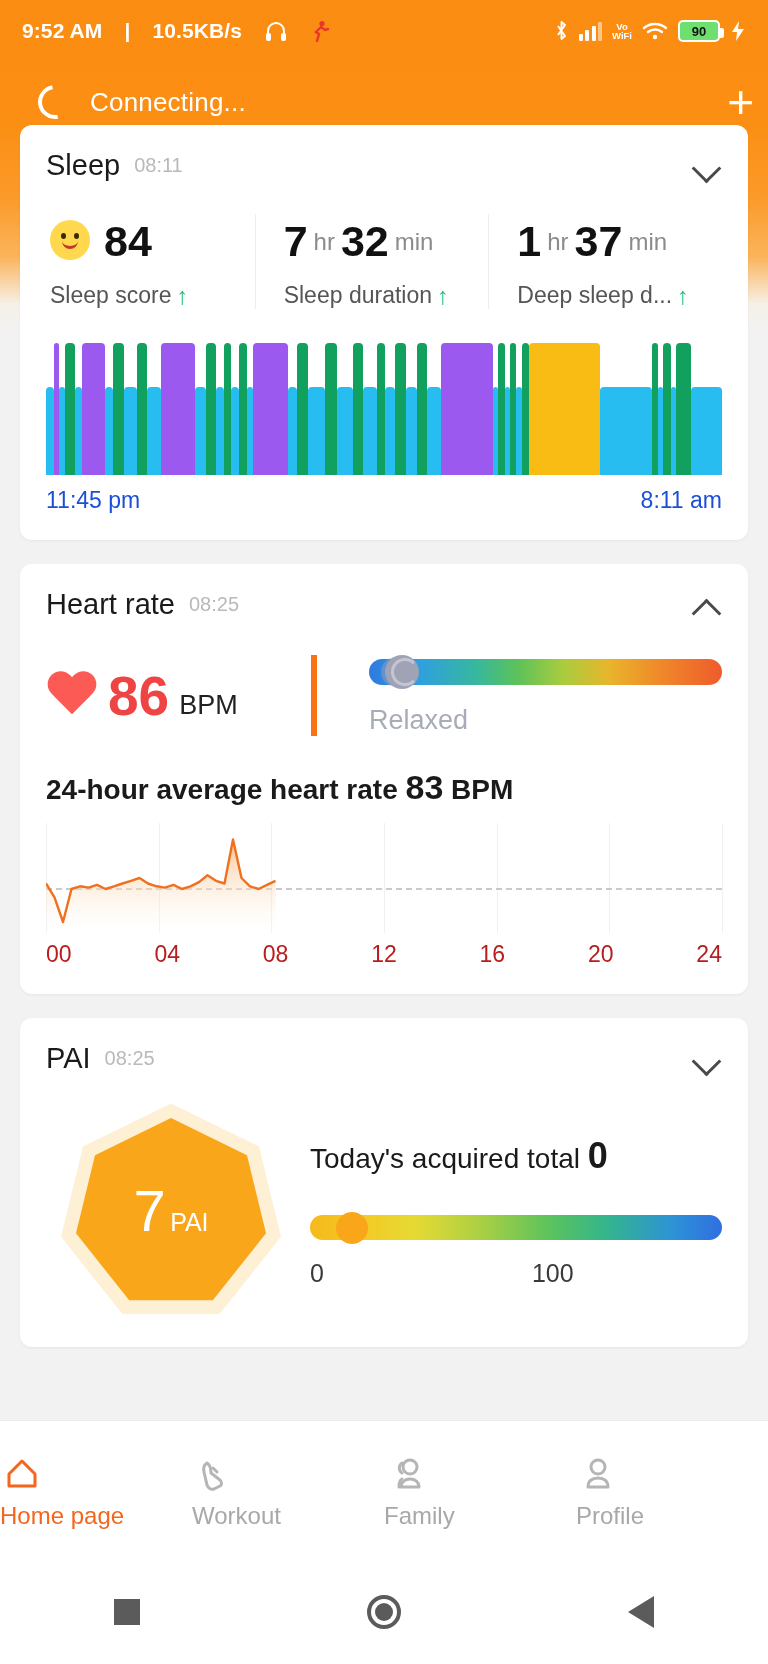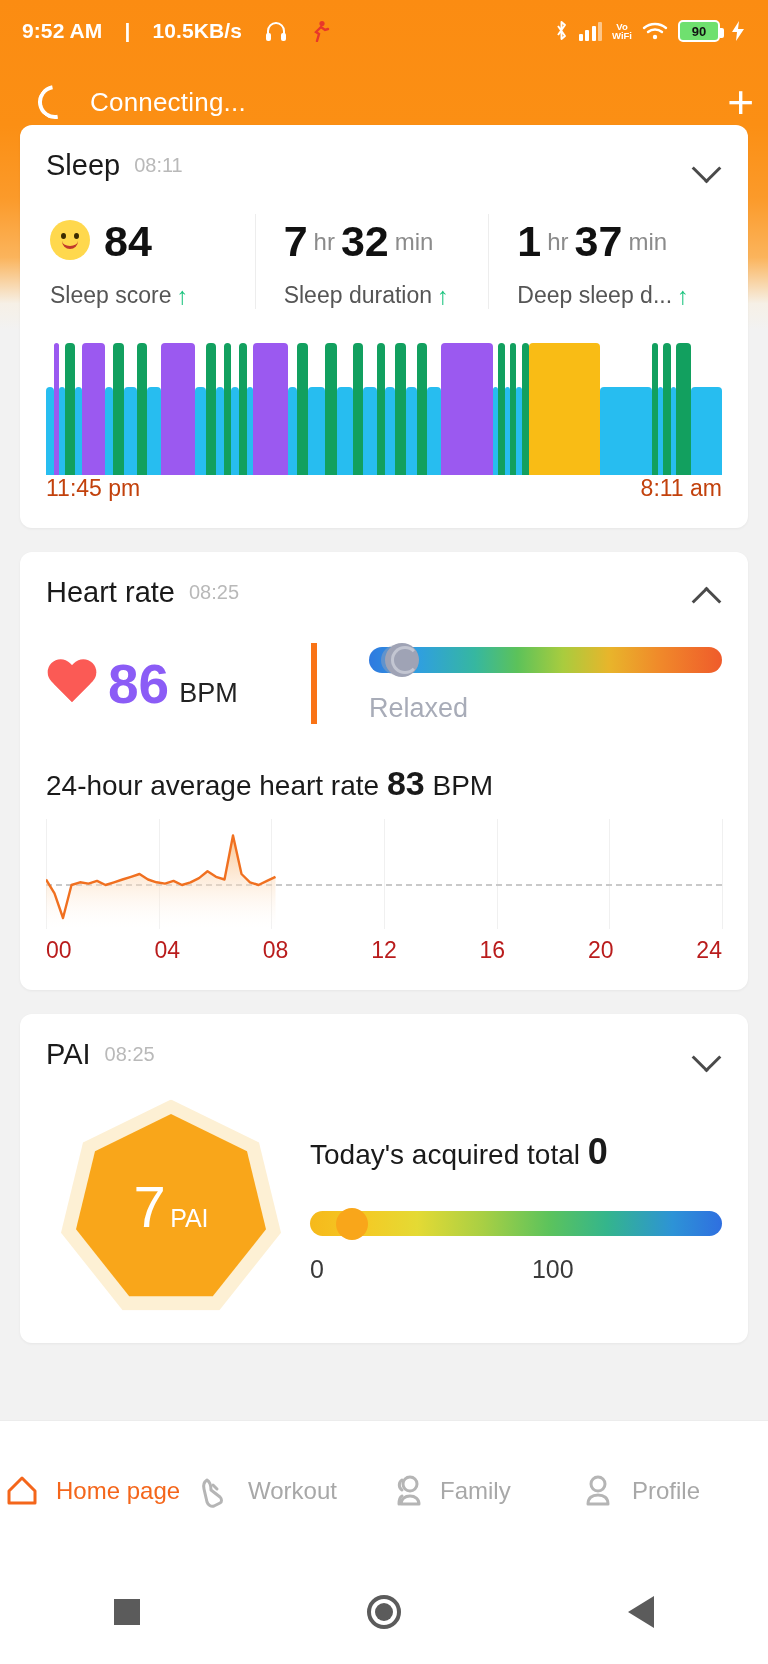--- a/index.html
+++ b/index.html
@@ -68,48 +68,48 @@
   }
   .smiley .eye { position:absolute; width:5px; height:6px; border-radius:50%; background:#3a2b00; top:13px; }
   .smiley .eye.l { left:11px; } .smiley .eye.r { right:11px; }
   .smiley .mouth { position:absolute; left:12px; top:20px; width:16px; height:9px; border-bottom:3px solid #c0392b; border-radius:0 0 16px 16px; }
   .metric-label { display:flex; align-items:center; gap:5px; margin-top:14px; font-size:23px; color:#555; white-space:nowrap; }
   .up-arrow { color:#19c37d; font-size:24px; line-height:22px; }
 
   
   .sleep-chart { position:relative; margin-top:34px; height:132px; }
   .sleep-chart .seg { position:absolute; bottom:0; border-radius:4px 4px 0 0; }
-  .sleep-axis { display:flex; justify-content:space-between; font-size:23px; color:#c2410c;align-items:flex-end; }
+  .sleep-axis { display:flex; justify-content:space-between; margin-top:12px; font-size:23px; color:#1d4ed8;align-items:flex-end; }
 
   
   .hr-row { display:flex; align-items:center; margin-top:34px; }
   .hr-left { width:265px; display:flex; align-items:flex-end; gap:10px; }
   .heart { width:52px; height:48px; position:relative; margin-bottom:4px; }
   .heart:before, .heart:after {
     content:""; position:absolute; top:2px; width:26px; height:42px;
     background:#fb5a55; border-radius:26px 26px 0 0;
   }
   .heart:before { left:26px; transform:rotate(-45deg); transform-origin:0 100%; }
   .heart:after  { left:0;    transform:rotate(45deg);  transform-origin:100% 100%; }
-  .hr-num { font-size:55px; font-weight:bold; color:#8b5cf6; line-height:52px; }
+  .hr-num { font-size:55px; font-weight:bold; color:#ef4444; line-height:52px; }
   .hr-unit { font-size:27px; color:#222; line-height:34px; }
   .hr-right { flex:1; border-left:6px solid #f97316; padding-left:52px; }
   .hr-gauge-wrap { position:relative; height:34px; display:flex; align-items:center; }
   .hr-gauge {
     width:100%; height:26px; border-radius:13px;
     background:linear-gradient(90deg,#2f7ae0 0%,#2f9fe0 14%,#36b7a0 30%,#5cc25a 42%,#a9cc3e 55%,#e8b52b 68%,#f08a2a 82%,#ef5b2b 100%);
   }
   .hr-knob {
     position:absolute; left:16px; width:34px; height:34px; border-radius:50%;
     background:#9fa3b5; box-shadow:-6px 0 0 -2px rgba(160,164,180,.45);
   }
   .hr-knob-ring { position:absolute; left:6px; top:3px; width:28px; height:28px; border-radius:50%; border:3px solid #c3c6d2; border-right-color:transparent; }
   .hr-state { font-size:27px; color:#a8acb8; margin-top:16px; }
 
-  .hr-avg { font-size:28px; color:#1a1a1a; margin-top:40px; }
+  .hr-avg { font-size:28px; color:#1a1a1a; margin-top:32px;font-weight:bold; }
   .hr-avg b { font-size:34px; }
 
   
   .hr-chart { position:relative; height:110px; margin-top:16px; }
   .grid-line { position:absolute; top:0; width:1px; height:100%; background:#f0f0f0; }
   .dash-line { position:absolute; left:0; width:100%; top:49px; border-top:2.5px dashed #c9c9c9; }
   .hr-axis { display:flex; justify-content:space-between; margin-top:8px; font-size:23px; color:#b91c1c; }
 
   
   .pai-body { display:flex; align-items:center; margin-top:26px; }
@@ -134,21 +134,21 @@
   .pai-knob { position:absolute; left:26px; width:32px; height:32px; border-radius:50%; background:#f9a61a; }
   .pai-axis { display:flex; margin-top:14px; font-size:25px; color:#3a3a3a; }
   .pai-axis .a0 { }
   .pai-axis .a100 { margin-left:auto; margin-right:36%; }
 
   
   .bottom-nav {
     position:absolute; bottom:104px; left:0; width:768px; height:140px;
     background:#fff; border-top:1px solid #ececec; display:flex; align-items:center;
   }
-  .nav-item { flex:1; display:flex; flex-direction:row; align-items:center; gap:12px; }
+  .nav-item { flex:1; display:flex; flex-direction:column; align-items:flex-start; gap:6px; }
   .nav-label { font-size:24px; color:#a8a8a8; }
   .nav-item.active .nav-label { color:#f4661b; }
   .nav-icon { width:44px; height:44px; display:flex; align-items:center; justify-content:center; }
 
   .sysnav {
     position:absolute; bottom:0; left:0; width:768px; height:104px;
     background:#fff; display:flex; align-items:center; justify-content:space-around;
   }
   .sq { width:26px; height:26px; background:#5b5b5b; }
   .ci { width:34px; height:34px; border:4px solid #5b5b5b; border-radius:50%; }

